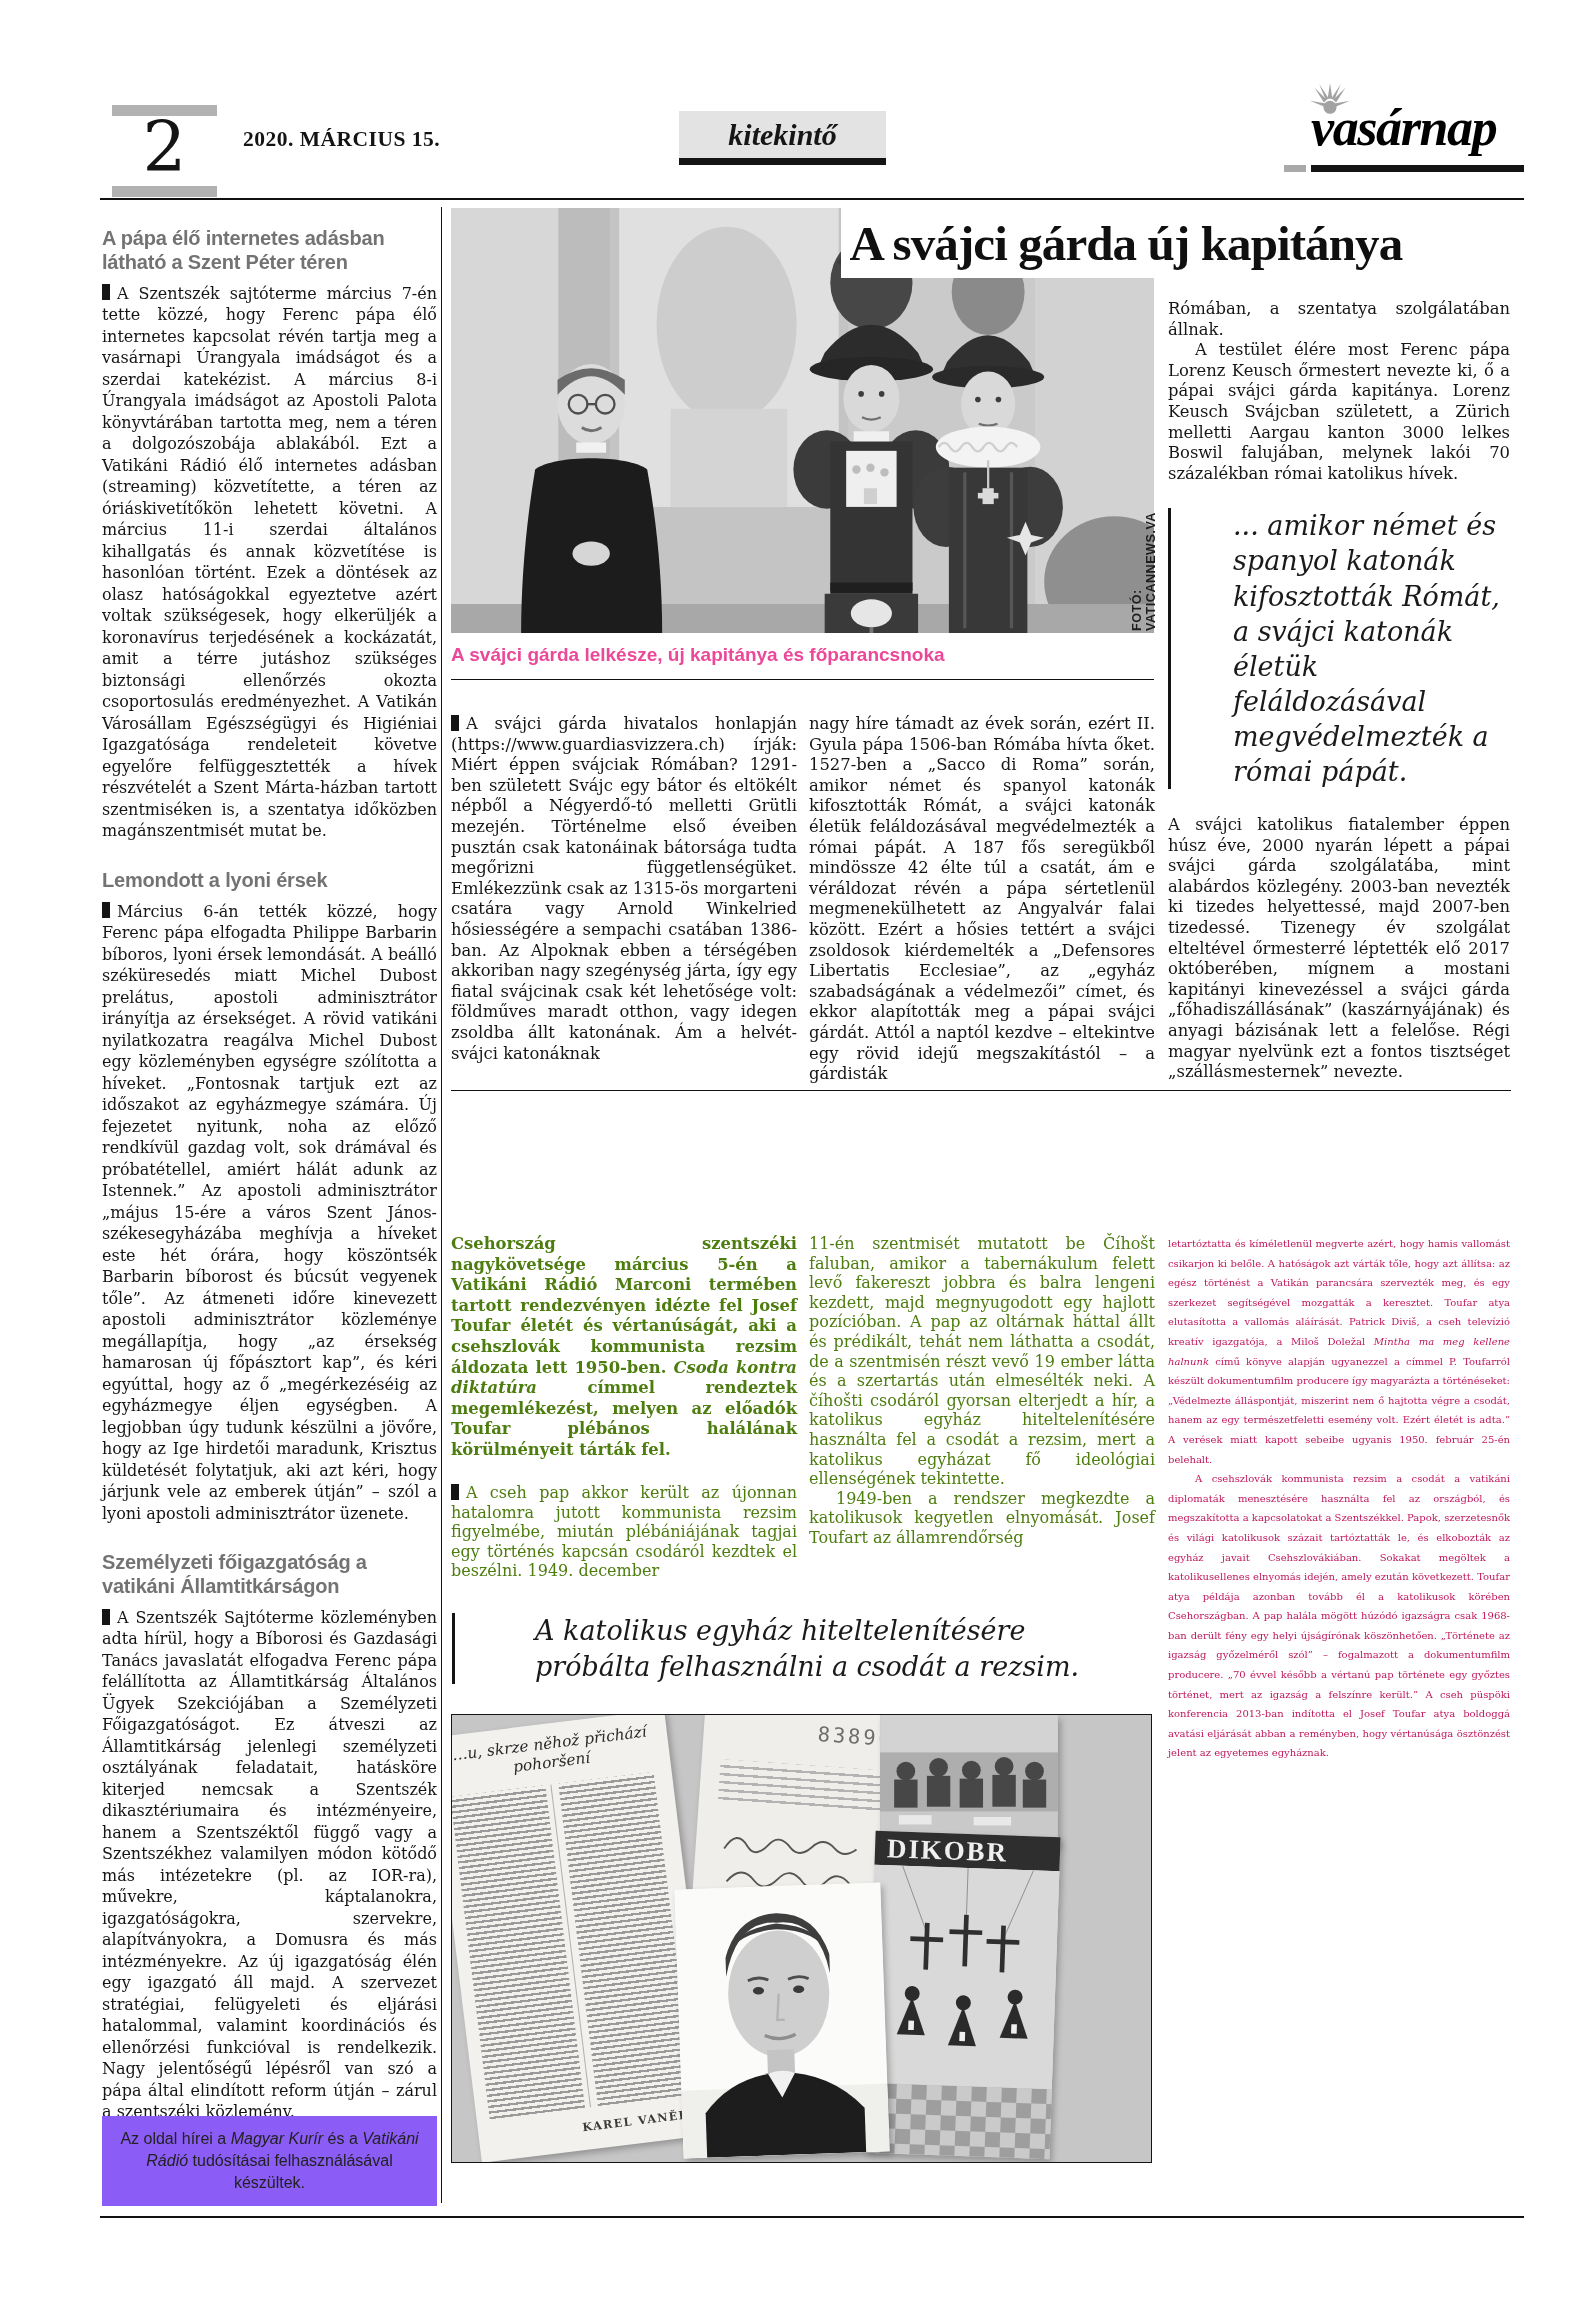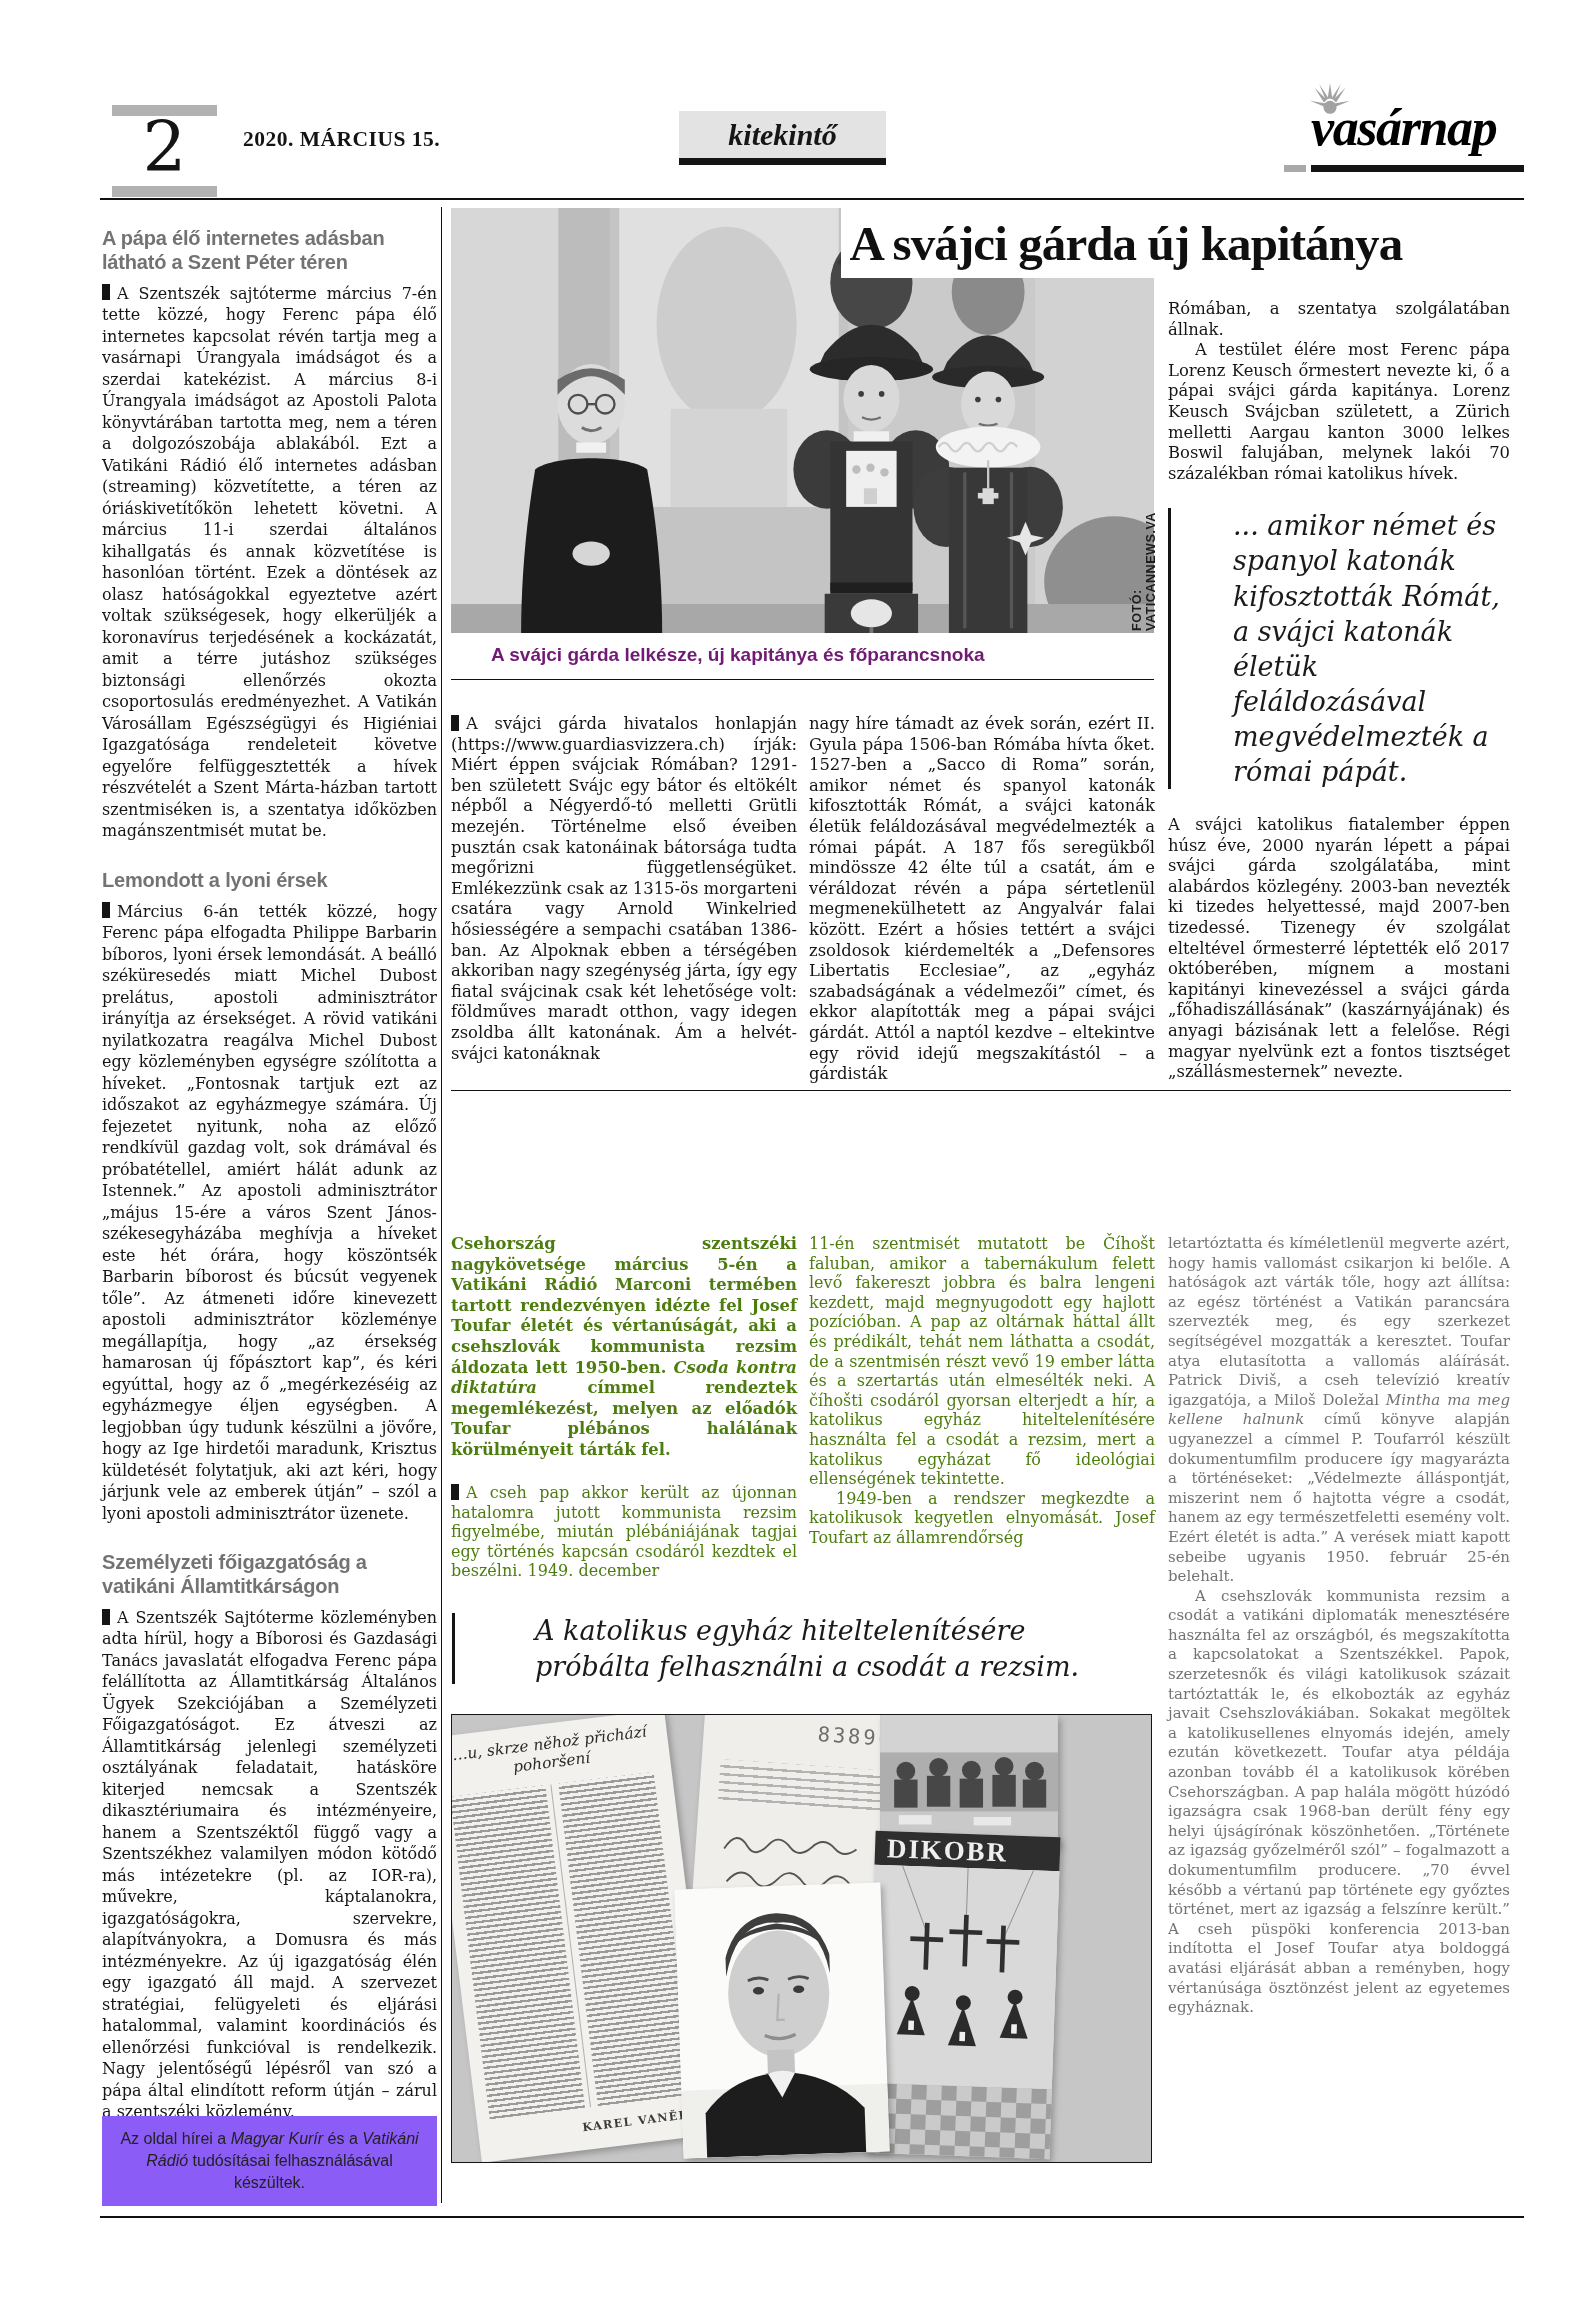--- a/index.html
+++ b/index.html
@@ -33,36 +33,36 @@
           vertical-align:-1.9px;}
   .footer-box{width:335px;background:#8b5cf6;box-sizing:border-box;padding:12px 16px;
               font-family:"Liberation Sans",sans-serif;font-weight:400;font-size:16px;line-height:1.38;
               text-align:center;color:#222;}
   .it{font-style:italic;}
 
   
   .headline-box{background:#ffffff;display:flex;align-items:center;}
   .headline1{font-family:"Liberation Serif",serif;font-weight:700;font-size:49px;letter-spacing:-0.9px;
              white-space:nowrap;color:#101010;padding-left:8.4px;}
-  .caption{font-family:"Liberation Sans",sans-serif;font-weight:700;font-size:19px;color:#701a75;margin-left:40px;}
+  .caption{font-family:"Liberation Sans",sans-serif;font-weight:700;font-size:19px;color:#ec4899;}
   .credit{font-family:"Liberation Sans",sans-serif;font-weight:700;font-size:12.6px;letter-spacing:0.5px;
           color:#1d1d1d;writing-mode:vertical-rl;transform:rotate(180deg);}
   .col{width:346px;font-size:16.4px;line-height:20.6px;text-align:justify;color:#151515;}
   .rcol{width:342px;font-size:16.4px;line-height:20.6px;text-align:justify;color:#151515;}
   .indent{text-indent:27px;margin:0;}
   .p0{margin:0;}
   .pull{border-left:3.3px solid #141414;padding-left:62px;margin:24px 0 26px 0;
         font-style:italic;font-size:27px;line-height:1.3;text-align:left;color:#1a1a1a;}
   .pull2{font-style:italic;font-size:27px;line-height:1.32;color:#1a1a1a;}
 
   
   .headline2{font-family:"Liberation Serif",serif;font-weight:700;font-size:45px;line-height:1.1;
              letter-spacing:-0.7px;color:#101010;white-space:nowrap;}
   .bcol{width:346px;font-size:16px;line-height:19.6px;text-align:justify;color:#4d7c0f;}
-  .bcol3{width:342px;font-size:15px;line-height:19.6px;text-align:justify;color:#737373;}
+  .bcol3{width:342px;font-size:10px;line-height:19.6px;text-align:justify;color:#be185d;}
   .lead{font-weight:700;font-size:16.4px;line-height:20.6px;}
 
   
   .montage{width:701px;height:449px;background:#c6c6c6;border:1.9px solid #141414;box-sizing:border-box;
            overflow:hidden;position:relative;}
   .paper{position:absolute;box-shadow:2.8px 3.7px 6.5px rgba(0,0,0,0.25);}
   .clipnews{left:2.8px;top:6.5px;width:236px;height:428px;background:#f2f1ee;transform:rotate(-7deg);
             transform-origin:50% 50%;}
   .clipnews .head{font-family:"DejaVu Serif",serif;font-style:italic;font-size:15.4px;line-height:1.25;
                   text-align:center;padding:11.2px 14px 4.7px 14px;color:#2a2a2a;}

